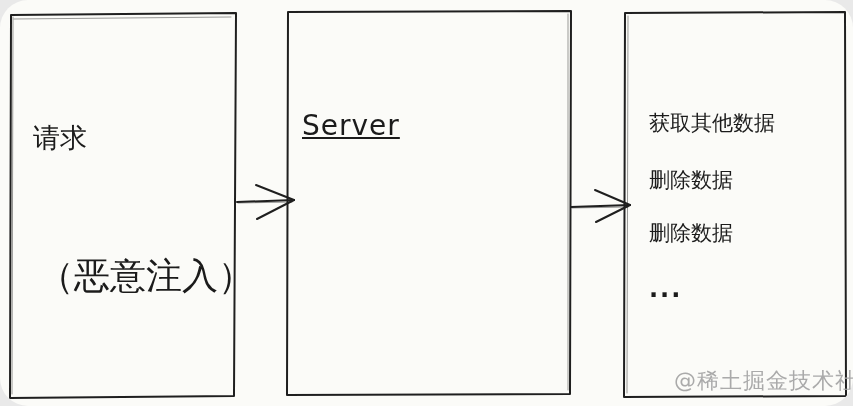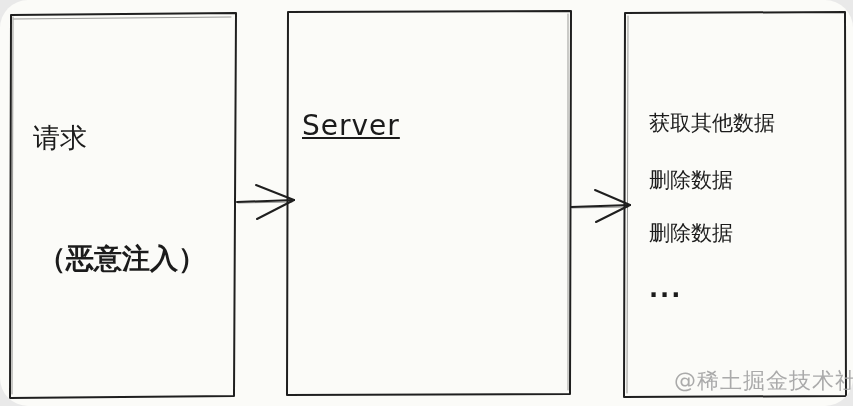--- a/index.html
+++ b/index.html
@@ -91,21 +91,21 @@
 
     <g>
       <path d="M 571 207 L 630 205"></path>
       <path class="ghost" d="M 572 208 L 628 207"></path>
       <path d="M 630 205 L 595 190"></path>
       <path d="M 630 205 L 596 222"></path>
     </g>
   </svg>
 
   <div class="line cjk-lg" style="left:33px; top:122px;">请求</div>
-  <div class="line" style="left:38px; top:243px; font-size:28px;font-weight:bold;">（恶意注入）</div>
+  <div class="line" style="left:38px; top:255px; font-size:36px;">（恶意注入）</div>
 
   <div class="line hand" style="left:302px; top:110px; font-size:28px;text-decoration:underline;">Server</div>
 
   <div class="line cjk-md" style="left:649px; top:111px;">获取其他数据</div>
   <div class="line cjk-md" style="left:649px; top:168px;">删除数据</div>
   <div class="line cjk-md" style="left:649px; top:221px;">删除数据</div>
   <div class="line dots" style="left:649px; top:276px;">...</div>
 
   <div class="watermark">@稀土掘金技术社区</div>
 

